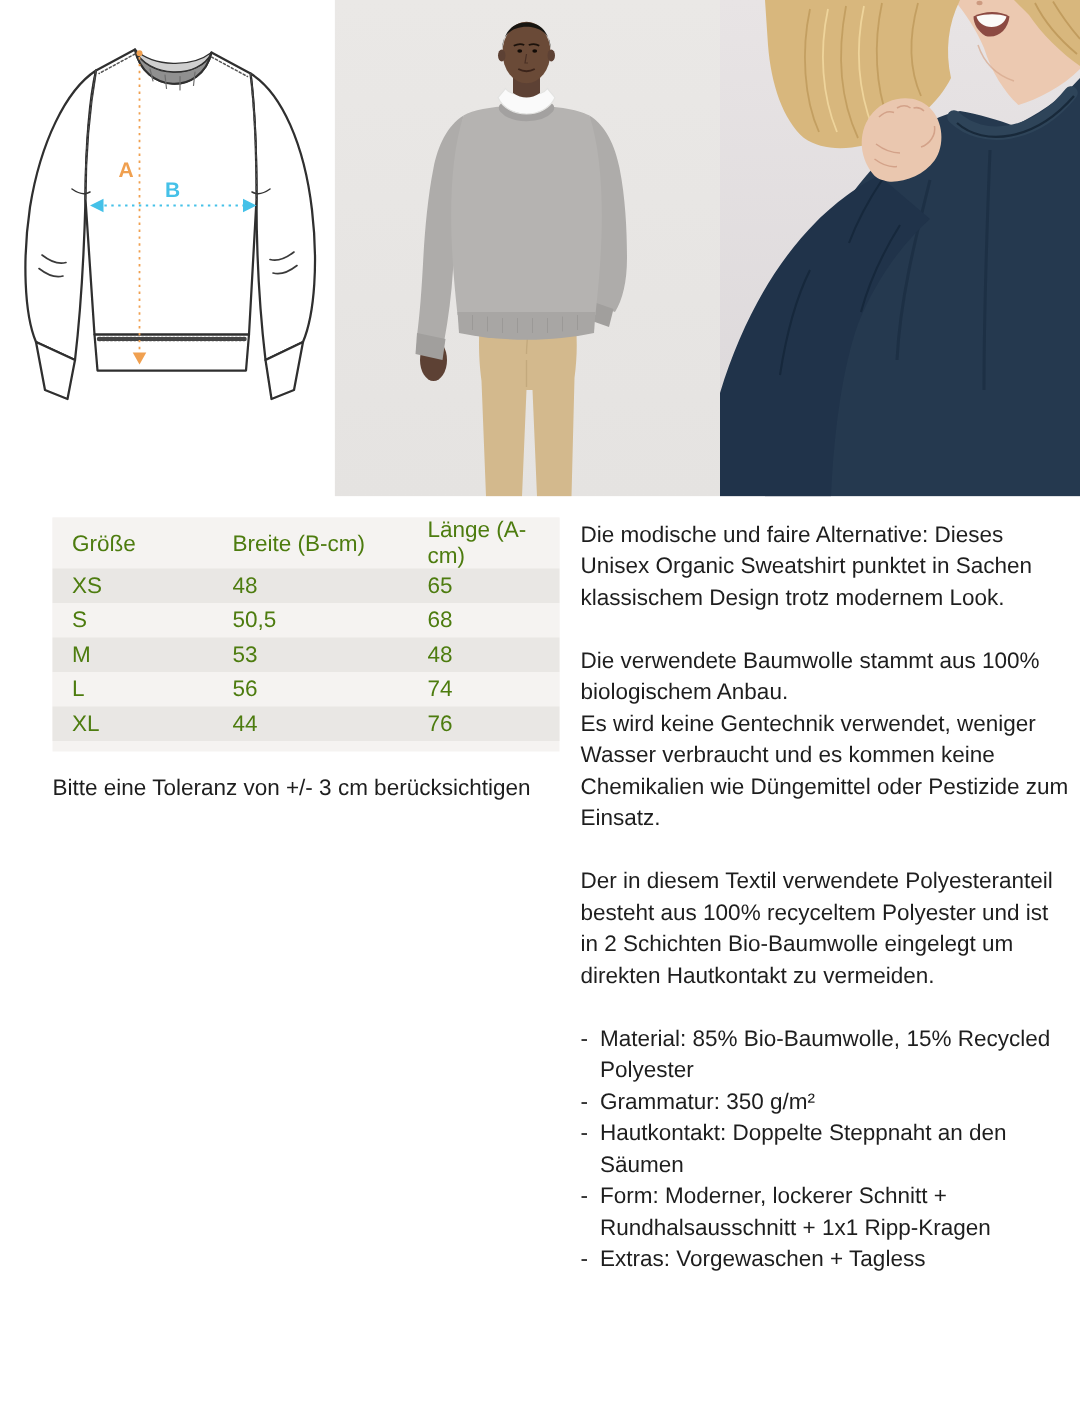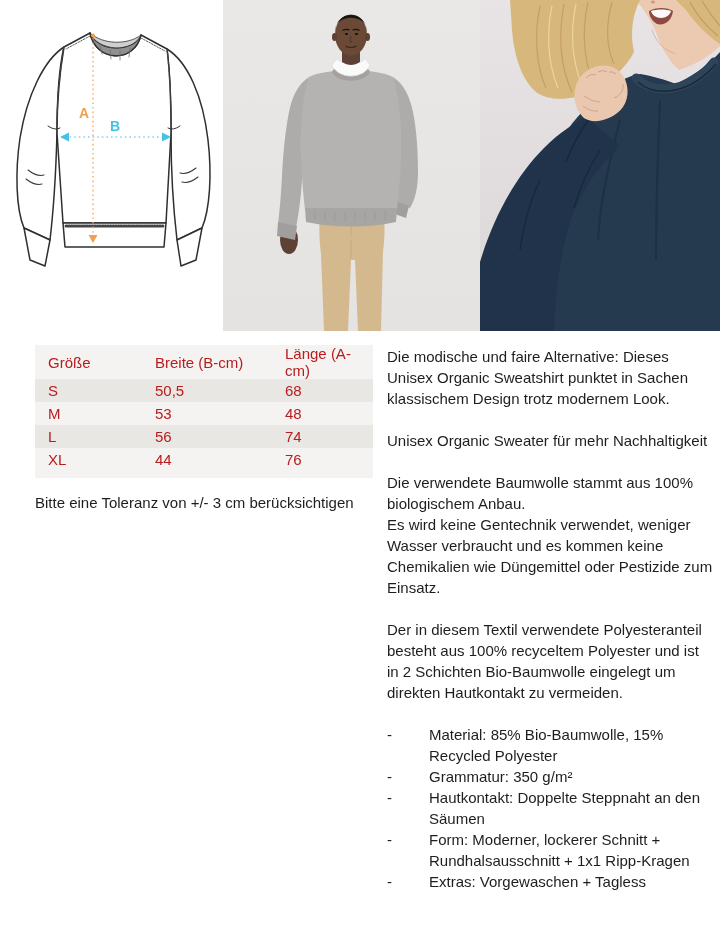--- a/index.html
+++ b/index.html
@@ -13,38 +13,38 @@
   .panel-diagram { width:223px; background:#ffffff; }
   .panel-male   { width:257px; }
   .panel-female { width:240px; }
 
   
   .content { position:absolute; left:35px; top:345px; display:flex; }
   .left-col { width:338px; margin-right:14px; flex:none; }
   .right-col { width:326px; flex:none; font-size:15px; line-height:21px; color:#1e1e1e; margin-top:1px; }
 
   .table-wrap { width:338px; background:#f5f3f1; padding-bottom:7px; }
-  table.size-table { width:338px; border-collapse:collapse; font-size:15px; color:#b91c1c; }
+  table.size-table { width:338px; border-collapse:collapse; font-size:15px; color:#4d7c0f; }
   table.size-table th { font-weight:400; text-align:left; height:27px; padding:0 0 0 13px; }
   table.size-table td { height:23px; padding:0 0 0 13px; font-weight:400; }
   table.size-table th:nth-child(1), table.size-table td:nth-child(1) { width:94px; }
   table.size-table th:nth-child(2), table.size-table td:nth-child(2) { width:117px; }
   table.size-table th:nth-child(3), table.size-table td:nth-child(3) { width:88px; }
   table.size-table thead tr { background:#f5f3f1; }
   table.size-table tbody tr:nth-child(odd)  { background:#e9e7e4; }
   table.size-table tbody tr:nth-child(even) { background:#f5f3f1; }
 
   .tolerance { margin-top:16px; font-size:15px; color:#1e1e1e; }
 
   .right-col p { margin:0 0 21px 0; white-space:pre-line; }
   .right-col p.certificates { margin-bottom:25px; }
   ul.specs { list-style:none; margin:0; padding:0; }
   ul.specs li { display:flex; }
   ul.specs .dash { width:13px; flex:none; }
-  ul.specs .spec-text { flex:1; white-space:pre-wrap;margin-left:29px; }
+  ul.specs .spec-text { flex:1; white-space:pre-wrap; }
 </style>
 </head>
 <body>
 
 <div class="page">
 
   <div class="gallery">
 
     <div class="panel panel-diagram">
       <svg viewBox="0 0 223 331">
@@ -177,20 +177,25 @@
         <table class="size-table">
           <thead>
             <tr>
               <th>Größe</th>
               <th>Breite (B-cm)</th>
               <th>Länge (A-cm)</th>
             </tr>
           </thead>
           <tbody>
             <tr>
+              <td>XS</td>
+              <td>48</td>
+              <td>65</td>
+            </tr>
+            <tr>
               <td>S</td>
               <td>50,5</td>
               <td>68</td>
             </tr>
             <tr>
               <td>M</td>
               <td>53</td>
               <td>48</td>
             </tr>
             <tr>
@@ -204,21 +209,20 @@
               <td>76</td>
             </tr>
           </tbody>
         </table>
       </div>
       <div class="tolerance">Bitte eine Toleranz von +/- 3 cm berücksichtigen</div>
     </div>
 
     <div class="right-col">
       <p>Die modische und faire Alternative: Dieses Unisex Organic Sweatshirt punktet in Sachen klassischem Design trotz modernem Look.</p>
-      <p>Unisex Organic Sweater für mehr Nachhaltigkeit</p>
       <p>Die verwendete Baumwolle stammt aus 100% biologischem Anbau.
 Es wird keine Gentechnik verwendet, weniger Wasser verbraucht und es kommen keine Chemikalien wie Düngemittel oder Pestizide zum Einsatz.</p>
       <p>Der in diesem Textil verwendete Polyesteranteil besteht aus 100% recyceltem Polyester und ist in 2 Schichten Bio-Baumwolle eingelegt um direkten Hautkontakt zu vermeiden.</p>
       <ul class="specs">
         <li>
             <span class="dash">-</span>
             <span class="spec-text">Material: 85% Bio-Baumwolle, 15% Recycled Polyester</span>
           </li>
         <li>
             <span class="dash">-</span>

